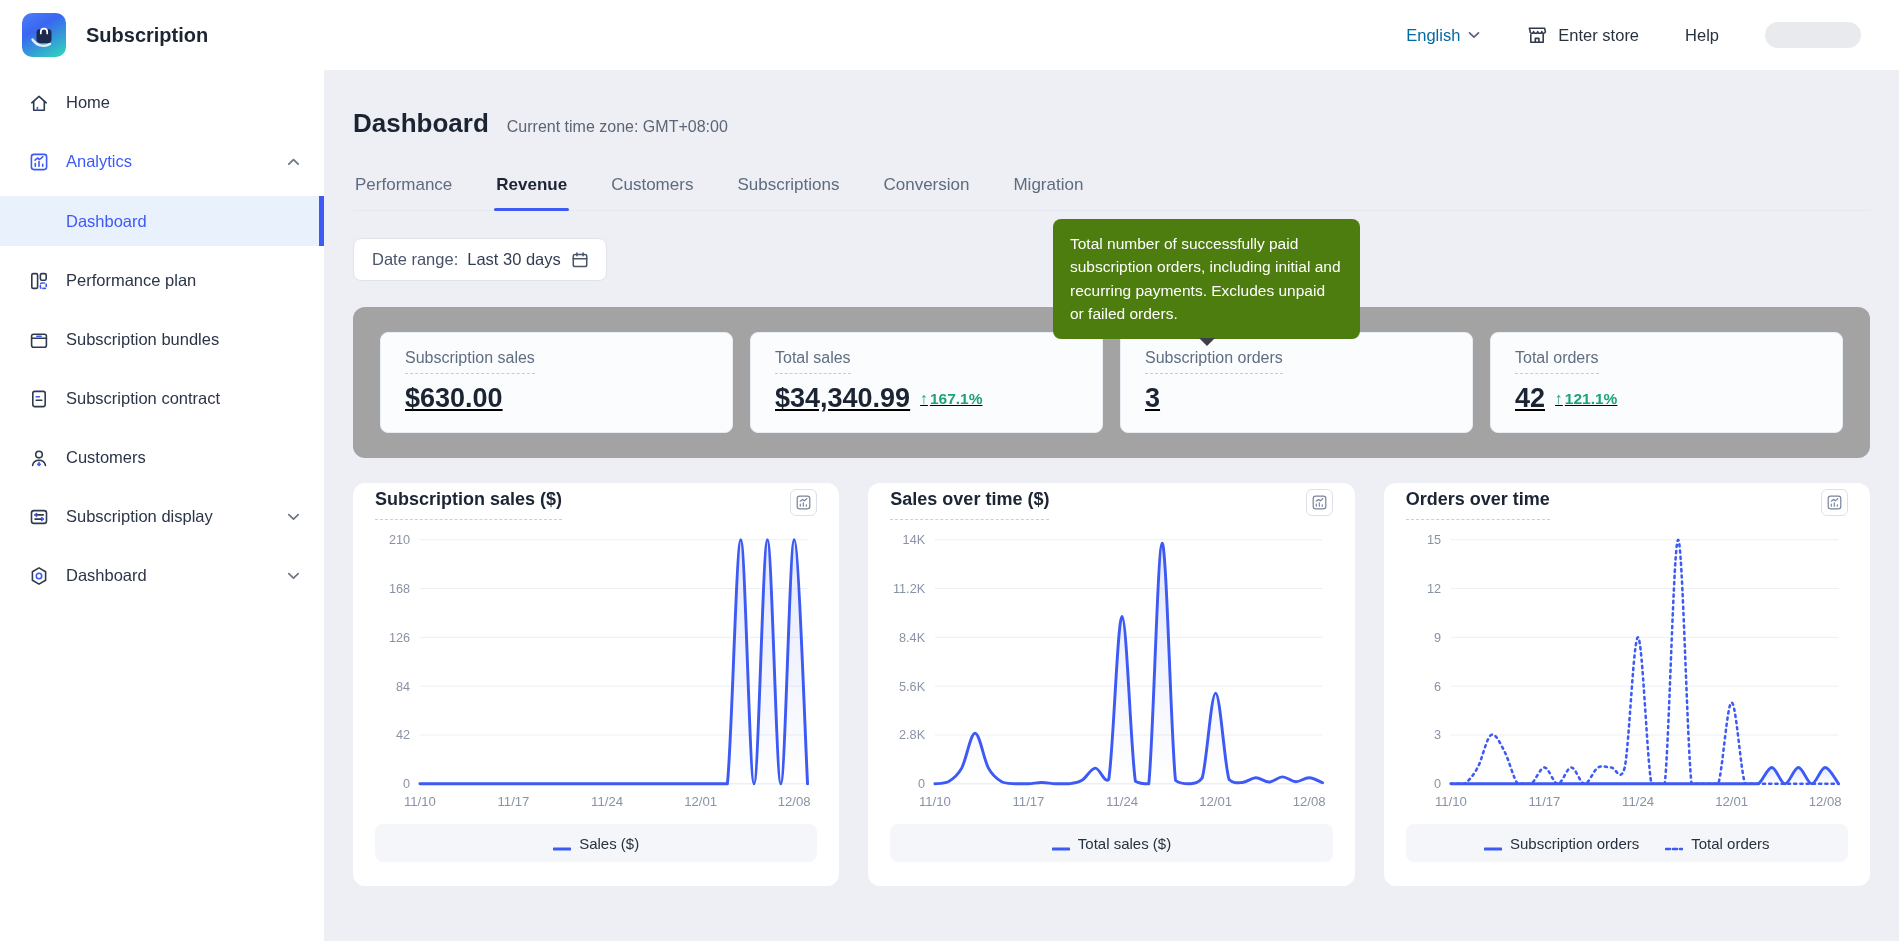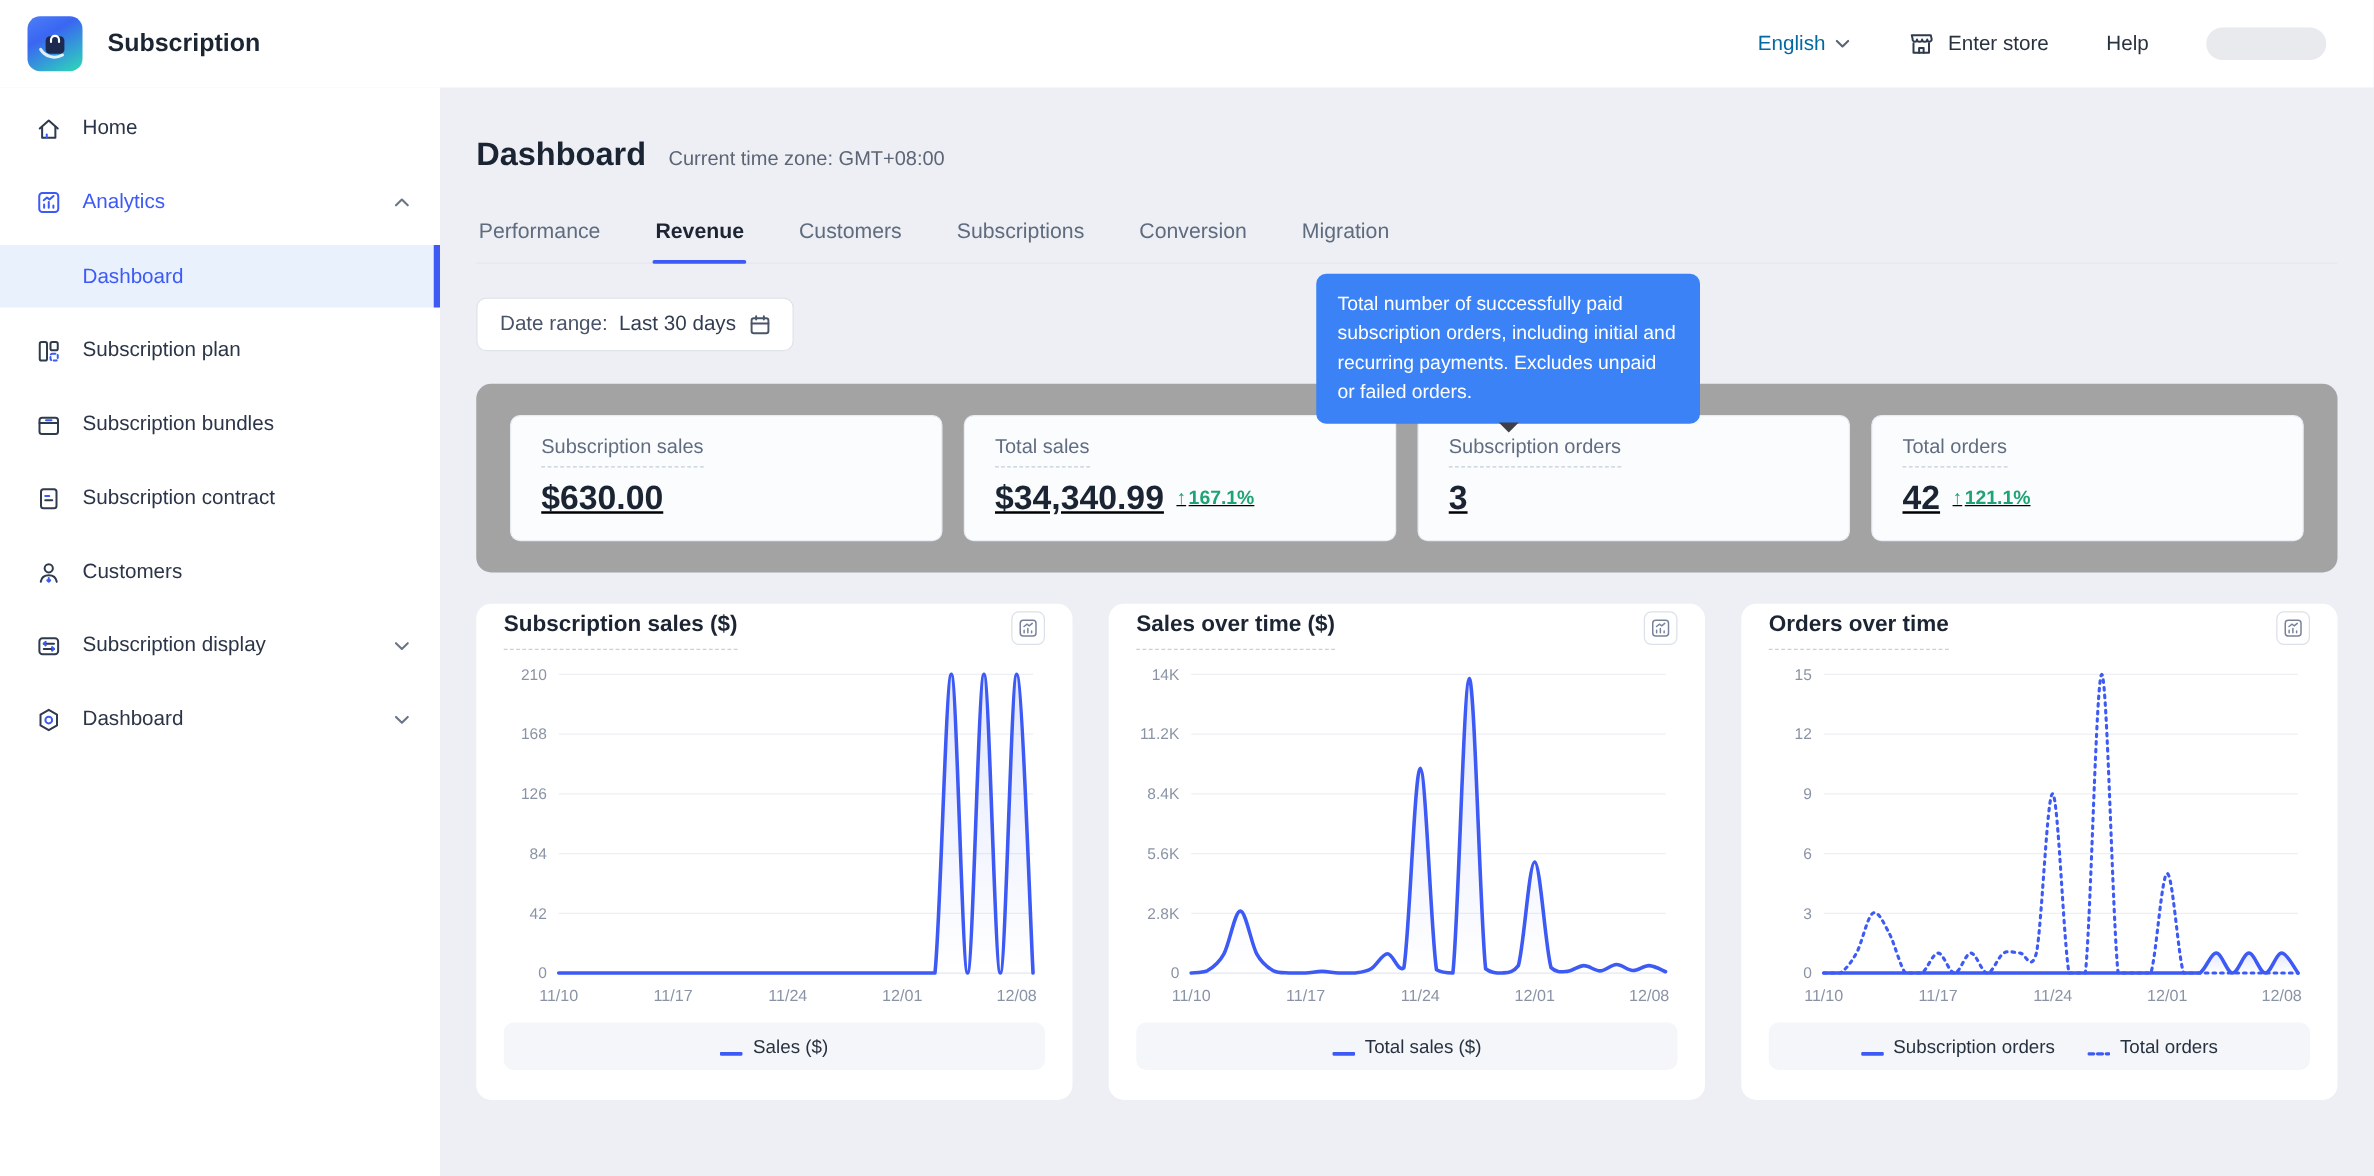--- a/index.html
+++ b/index.html
@@ -12,21 +12,21 @@
   .logo { width:44px; height:44px; border-radius:10px; background:linear-gradient(150deg,#4a7bf7 5%,#3a66f2 35%,#2fc9c0 90%); display:flex; align-items:center; justify-content:center; }
   .app-title { font-size:20px; font-weight:700; color:#1c2532; margin-left:20px; }
   .header-right { margin-left:auto; display:flex; align-items:center; gap:46px; }
   .lang { display:flex; align-items:center; gap:8px; font-size:16.5px; color:#0369a1; cursor:pointer; }
   .enter-store { display:flex; align-items:center; gap:10px; font-size:16.5px; color:#29323f; cursor:pointer; }
   .help { font-size:16.5px; color:#29323f; cursor:pointer; }
   .redacted-pill { width:96px; height:26px; border-radius:13px; background:#e9eaed; filter:blur(0.5px); }
 
   
   .layout { display:flex; height:871px; }
-  .sidebar { width:352px; background:#fff; padding-top:8px; flex:none; }
+  .sidebar { width:324px; background:#fff; padding-top:8px; flex:none; }
   .nav-item { height:49px; margin-bottom:10px; display:flex; align-items:center; padding:0 24px 0 28px; font-size:16.5px; color:#2b3547; cursor:pointer; }
   .nav-icon { width:22px; height:22px; margin-right:16px; flex:none; display:flex; }
   .nav-label { white-space:nowrap; }
   .nav-item.blue, .nav-item.blue .nav-label { color:var(--accent); }
   .nav-chevron { margin-left:auto; display:flex; }
   .nav-sub { height:50px; display:flex; align-items:center; padding-left:66px; font-size:16.5px; color:#2b3547; cursor:pointer; margin-bottom:10px; position:relative; }
   .nav-sub.active { background:#e9f1fd; color:var(--accent); }
   .nav-sub.active::after { content:""; position:absolute; right:0; top:0; bottom:0; width:5px; background:var(--accent); }
 
   .main { flex:1; padding:0 29px; }
@@ -54,21 +54,21 @@
   .chart-card { flex:1; background:#fff; border-radius:12px; padding:6px 22px 24px; }
   .chart-head { display:flex; justify-content:space-between; align-items:flex-start; }
   .chart-title { font-size:18px; font-weight:700; color:#1c2533; display:inline-block; border-bottom:1px dashed #c9d0db; padding-bottom:9px; }
   .chart-icon-btn { width:27px; height:27px; border:1px solid #dce1e9; border-radius:6px; background:#fff; display:flex; align-items:center; justify-content:center; cursor:pointer; color:#78839a; }
   svg.chart { width:100%; height:auto; display:block; margin-top:8px; }
   .legend { margin-top:13px; background:#f4f6fa; border-radius:8px; height:38px; display:flex; align-items:center; justify-content:center; gap:26px; font-size:15px; color:#27313f; }
   .legend-item { display:flex; align-items:flex-end; gap:8px; color:var(--accent); }
   .legend-item > span { color:#27313f; }
 
   
-  .tooltip { position:absolute; left:1053px; top:219px; width:307px; background:#3b82f6; color:#fff; border-radius:8px; padding:13px 17px 14px; font-size:15.5px; line-height:1.5; z-index:20; }
+  .tooltip { position:absolute; left:1053px; top:219px; width:307px; background:#4d7c0f; color:#fff; border-radius:8px; padding:13px 17px 14px; font-size:15.5px; line-height:1.5; z-index:20; }
   .tooltip::after { content:""; position:absolute; left:50%; margin-left:-8px; bottom:-7px; border-left:8px solid transparent; border-right:8px solid transparent; border-top:8px solid #3e4046; }
 
   .icon-stroke { stroke:#2f3a4c; stroke-width:1.6; fill:none; stroke-linecap:round; stroke-linejoin:round; }
   .icon-accent { stroke:var(--accent); stroke-width:1.6; fill:none; stroke-linecap:round; stroke-linejoin:round; }
 </style>
 </head>
 <body>
 
 <div class="header">
   <div class="logo">
@@ -142,21 +142,21 @@
     <div class="nav-item">
       <span class="nav-icon">
         <svg width="22" height="22" viewBox="0 0 22 22">
             <g class="icon-stroke">
               <rect x="3.8" y="3.6" width="5.8" height="14.8" rx="1.5"></rect>
               <rect x="12.4" y="3.6" width="5.8" height="6.6" rx="1.5"></rect>
             </g>
             <rect x="12.4" y="13" width="5.8" height="5.4" rx="1.5" class="icon-accent" stroke-dasharray="2.4 2"></rect>
           </svg>
       </span>
-      <span class="nav-label">Subscription plan</span>
+      <span class="nav-label">Performance plan</span>
     </div>
 
     <div class="nav-item">
       <span class="nav-icon">
         <svg width="22" height="22" viewBox="0 0 22 22">
             <g class="icon-stroke">
               <rect x="3.6" y="5.2" width="14.8" height="13" rx="2"></rect>
               <path d="M3.6 9.3 H18.4"></path>
             </g>
             <path d="M8.8 7.2 h4.4" class="icon-accent"></path>

